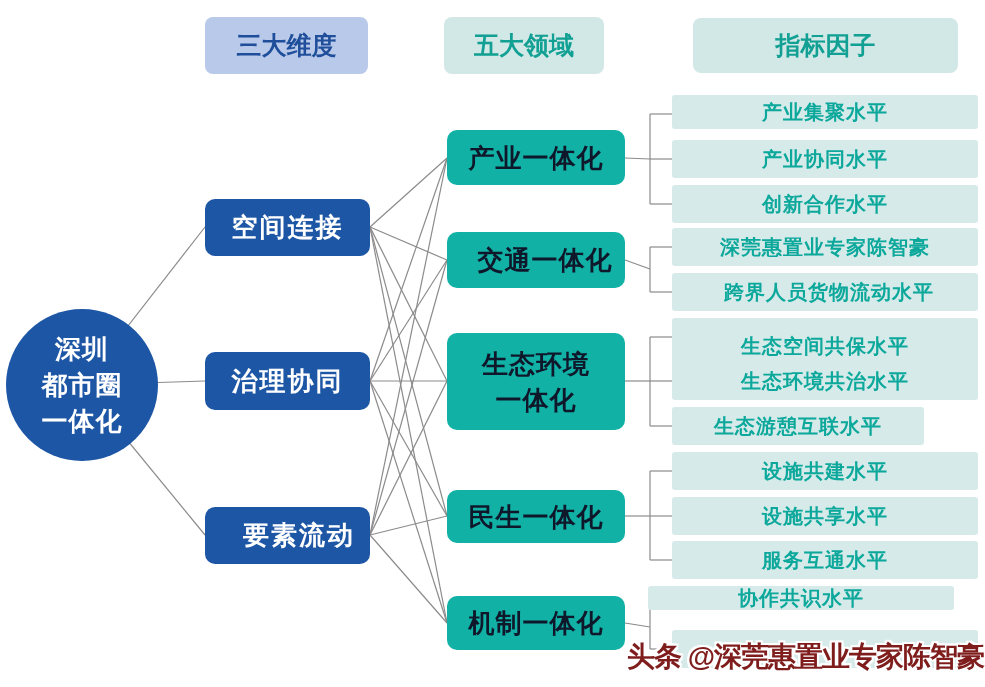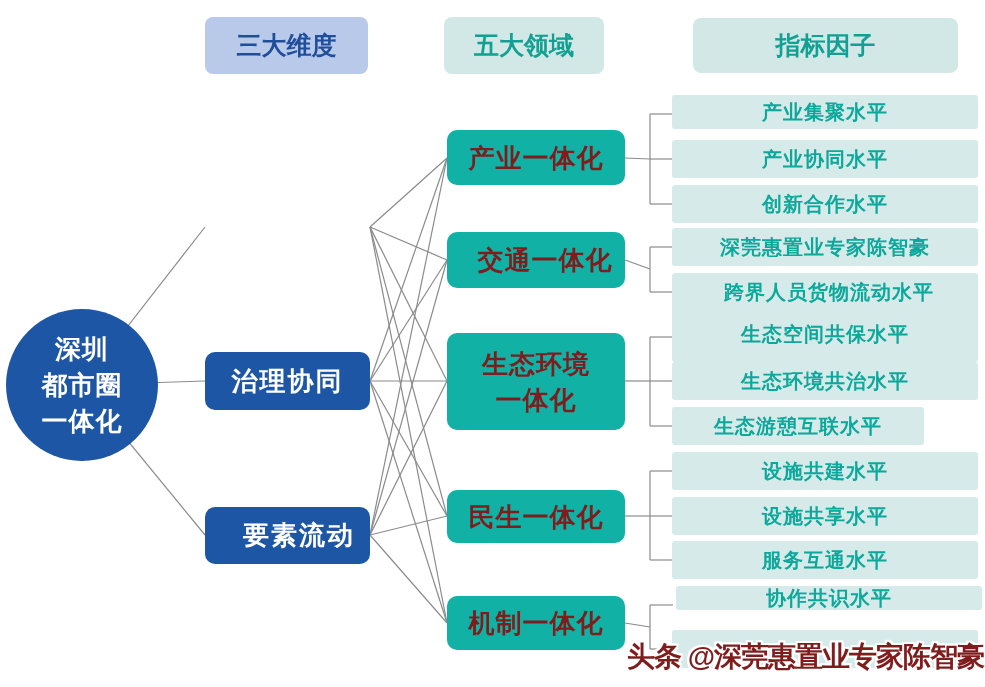--- a/index.html
+++ b/index.html
@@ -6,21 +6,21 @@
   #canvas{
     position:relative;width:985px;height:687px;background:#ffffff;overflow:hidden;
     font-family:"Liberation Sans","DejaVu Sans",sans-serif;
   }
   #lines{position:absolute;left:0;top:0;z-index:0;}
   .node{position:absolute;display:flex;align-items:center;justify-content:center;
         text-align:center;font-weight:bold;box-sizing:border-box;z-index:2;}
   .hdr-blue{background:#b8c9e9;color:#1f4e9b;border-radius:8px;font-size:25px;}
   .hdr-teal{background:#d2e8e6;color:#11a093;border-radius:8px;font-size:25px;text-align:center;}
   .dim{background:#1d56a5;color:#ffffff;border-radius:10px;font-size:26px;letter-spacing:2px;}
-  .dom{background:#12b1a5;color:#7f1d1d;border-radius:10px;font-size:26px;letter-spacing:1px;
+  .dom{background:#12b1a5;color:#0f172a;border-radius:10px;font-size:26px;letter-spacing:1px;
        flex-direction:column;line-height:36px;}
   .ind{background:#d6eae9;color:#0ca89b;border-radius:3px;font-size:20px;letter-spacing:1px;}
   .circle{position:absolute;left:6px;top:309px;width:152px;height:152px;border-radius:50%;
           background:#1d56a5;color:#ffffff;display:flex;flex-direction:column;
           align-items:center;justify-content:center;font-weight:bold;font-size:26px;
           line-height:36px;z-index:2;letter-spacing:1px;}
   .wm{position:absolute;left:627px;top:638px;width:356px;z-index:5;
       font-size:28px;font-weight:bold;color:#7f1d1d;letter-spacing:-1px;white-space:nowrap;
       text-shadow:-2px -2px 0 #fff,2px -2px 0 #fff,-2px 2px 0 #fff,2px 2px 0 #fff,
                   -2px 0 0 #fff,2px 0 0 #fff,0 -2px 0 #fff,0 2px 0 #fff;}
@@ -84,41 +84,42 @@
   <div class="node hdr-blue" style="left:205px;top:17px;width:163px;height:57px;">三大维度</div>
   <div class="node hdr-teal" style="left:444px;top:17px;width:160px;height:57px;">五大领域</div>
   <div class="node hdr-teal" style="left:693px;top:18px;width:265px;height:55px;">指标因子</div>
 
   <div class="circle">
     <span>深圳</span>
     <span>都市圈</span>
     <span>一体化</span>
   </div>
 
+  <div class="node dim" style="left:205px;top:199px;width:165px;height:57px;">空间连接</div>
   <div class="node dim" style="left:205px;top:352px;width:165px;height:58px;">治理协同</div>
   <div class="node dim" style="left:205px;top:507px;width:165px;height:57px;padding-left:23px;">要素流动</div>
 
   <div class="node dom" style="left:447px;top:130px;width:178px;height:55px;">产业一体化</div>
   <div class="node dom" style="left:447px;top:232px;width:178px;height:56px;padding-left:18px;">交通一体化</div>
   <div class="node dom" style="left:447px;top:333px;width:178px;height:97px;">
     <span>生态环境</span>
     <span>一体化</span>
   </div>
   <div class="node dom" style="left:447px;top:490px;width:178px;height:53px;">民生一体化</div>
   <div class="node dom" style="left:447px;top:596px;width:178px;height:54px;">机制一体化</div>
 
   <div class="node ind" style="left:672px;top:95px;width:306px;height:34px;">产业集聚水平</div>
   <div class="node ind" style="left:672px;top:140px;width:306px;height:38px;">产业协同水平</div>
   <div class="node ind" style="left:672px;top:185px;width:306px;height:38px;">创新合作水平</div>
   <div class="node ind" style="left:672px;top:228px;width:306px;height:38px;">深莞惠置业专家陈智豪</div>
   <div class="node ind" style="left:672px;top:273px;width:306px;height:38px;padding-left:8px;">跨界人员货物流动水平</div>
-  <div class="node ind" style="left:672px;top:306px;width:306px;height:56px;">生态空间共保水平</div>
+  <div class="node ind" style="left:672px;top:318px;width:306px;height:56px;">生态空间共保水平</div>
   <div class="node ind" style="left:672px;top:362px;width:306px;height:38px;">生态环境共治水平</div>
   <div class="node ind" style="left:672px;top:407px;width:252px;height:38px;">生态游憩互联水平</div>
   <div class="node ind" style="left:672px;top:452px;width:306px;height:38px;">设施共建水平</div>
   <div class="node ind" style="left:672px;top:497px;width:306px;height:38px;">设施共享水平</div>
   <div class="node ind" style="left:672px;top:541px;width:306px;height:38px;">服务互通水平</div>
-  <div class="node ind" style="left:676px;top:586px;width:306px;height:24px;">协作共识水平</div>
+  <div class="node ind" style="left:648px;top:586px;width:306px;height:24px;">协作共识水平</div>
   <div class="node ind" style="left:672px;top:630px;width:306px;height:38px;"></div>
 
   <div class="wm">头条 @深莞惠置业专家陈智豪</div>
 
 </div>
 
 </body></html>

